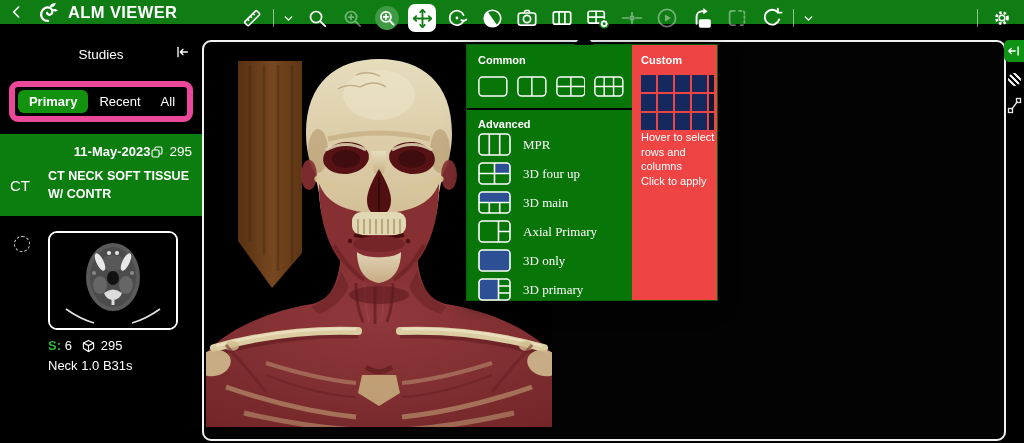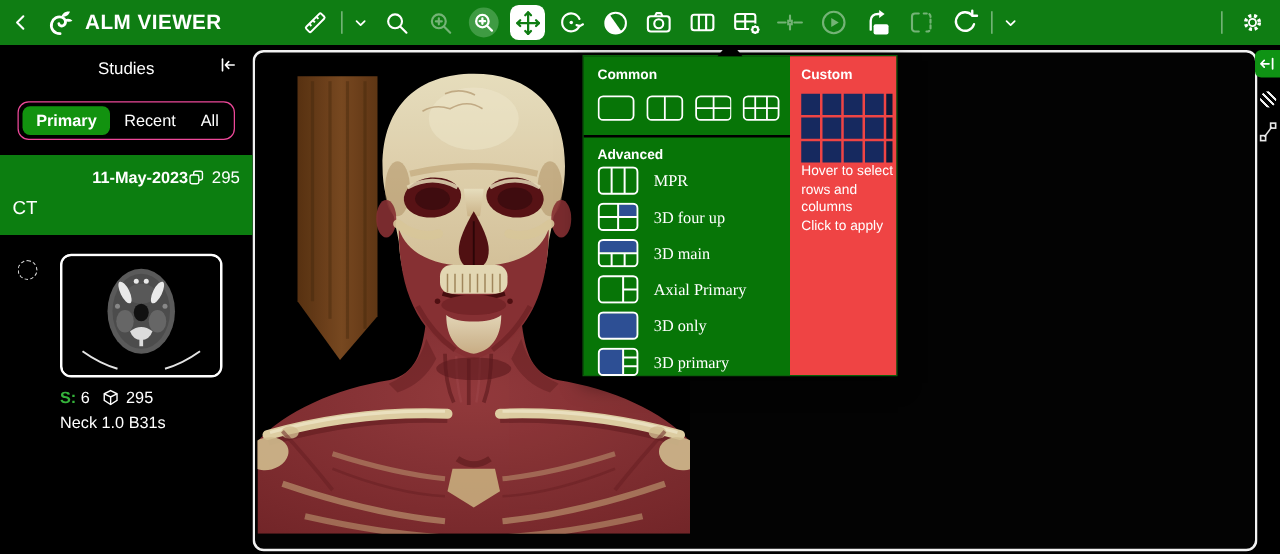--- a/index.html
+++ b/index.html
@@ -2,38 +2,38 @@
 <html><head>
 <meta charset="utf-8">
 <style>
   html,body{margin:0;padding:0;}
   body{
     position:relative;width:1024px;height:443px;overflow:hidden;
     background:#000;font-family:"Liberation Sans",sans-serif;
     -webkit-font-smoothing:antialiased;
   }
   
-  .topbar{position:absolute;left:0;top:0;width:1024px;height:36px;background:#0f7d13;display:flex;align-items:center;z-index:20;}
+  .topbar{position:absolute;left:0;top:0;width:1024px;height:24px;background:#0f7d13;display:flex;align-items:center;z-index:20;}
   .back-btn{width:26px;height:28px;display:flex;align-items:center;justify-content:center;color:#fff;margin-left:4px;cursor:pointer;}
   .logo{width:27px;height:27px;margin-left:4px;display:flex;align-items:center;justify-content:center;}
   .app-title{color:#fff;font-weight:bold;font-size:16.5px;letter-spacing:.4px;margin-left:7px;white-space:nowrap;}
   .tools{position:absolute;left:238px;top:0;height:36px;display:flex;align-items:center;gap:7px;}
   .tool{width:28px;height:28px;display:flex;align-items:center;justify-content:center;color:#fff;cursor:pointer;flex:0 0 auto;}
   .tool.small{width:15px;}
   .tool.selected{background:#fff;border-radius:7px;color:#0f7d13;}
   .tool.faded{opacity:.42;}
   .tb-sep{width:1px;height:18px;background:rgba(255,255,255,.55);flex:0 0 auto;}
   .settings-area{position:absolute;right:8px;top:0;height:36px;display:flex;align-items:center;gap:10px;}
   svg{display:block;}
   
   .sidebar{position:absolute;left:0;top:36px;width:202px;height:407px;background:#000;z-index:5;}
   .sb-header{position:relative;padding-top:11px;height:20px;}
   .sb-title{color:#fff;font-size:13.5px;text-align:center;}
   .sb-collapse{position:absolute;right:12px;top:9px;color:#fff;cursor:pointer;}
-  .tabs{margin:14px auto 0;width:max-content;display:flex;align-items:center;gap:2px;border:1px solid #ec4899;border-radius:9px;padding:3px;background:#000;}
+  .tabs{margin:14px auto 0;width:max-content;display:flex;align-items:center;gap:2px;border:6px solid #ec4899;border-radius:9px;padding:3px;background:#000;}
   .tab{color:#fff;font-size:13px;padding:4px 9px;border-radius:6px;cursor:pointer;}
   .tab.active{background:#12920f;font-weight:bold;padding:4px 11px;}
   .study-card{margin-top:12px;background:#0c7e10;padding:10px 10px 13px;cursor:pointer;}
   .sc-row1{display:flex;justify-content:flex-end;align-items:center;color:#fff;}
   .sc-date{font-size:13px;font-weight:bold;}
   .sc-count{display:flex;align-items:center;gap:5px;font-size:13.5px;}
   .sc-row2{display:flex;align-items:center;margin-top:9px;color:#fff;}
   .sc-modality{font-size:15px;width:38px;flex:0 0 auto;}
   .sc-desc{font-size:12.5px;font-weight:bold;line-height:1.4;max-width:148px;text-transform:uppercase;}
   .thumb-region{position:relative;margin-top:15px;}
@@ -233,20 +233,21 @@
       <span class="sc-count">
         <svg width="14" height="14" viewBox="0 0 24 24" fill="none" stroke="#fff" stroke-width="1.9">
             <rect x="8.5" y="3.5" width="12" height="12" rx="2.4"></rect>
             <rect x="3.5" y="8.5" width="12" height="12" rx="2.4" fill="#0c7e10"></rect>
           </svg>
         <span>295</span>
       </span>
     </div>
     <div class="sc-row2">
       <span class="sc-modality">CT</span>
+      <span class="sc-desc">CT NECK SOFT TISSUE W/ CONTR</span>
     </div>
   </div>
 
   <div class="thumb-region">
     <div class="dashed-circle"></div>
     <div class="thumb-box">
       <svg width="126" height="95" viewBox="0 0 126 95">
         <rect width="126" height="95" fill="#000"></rect>
         <ellipse cx="63" cy="44" rx="27" ry="34" fill="#5a5a5a"></ellipse>
         <ellipse cx="63" cy="44" rx="23" ry="30" fill="#4c4c4c"></ellipse>

